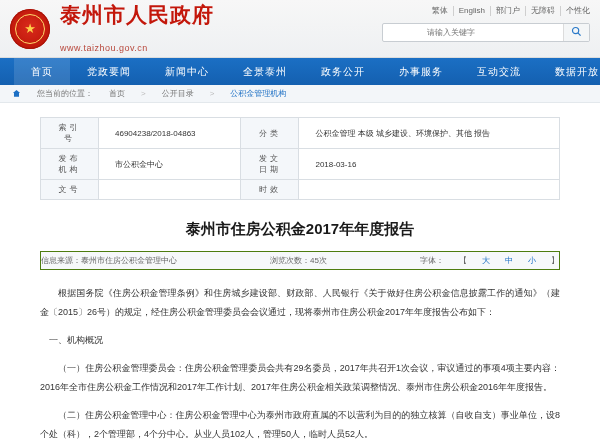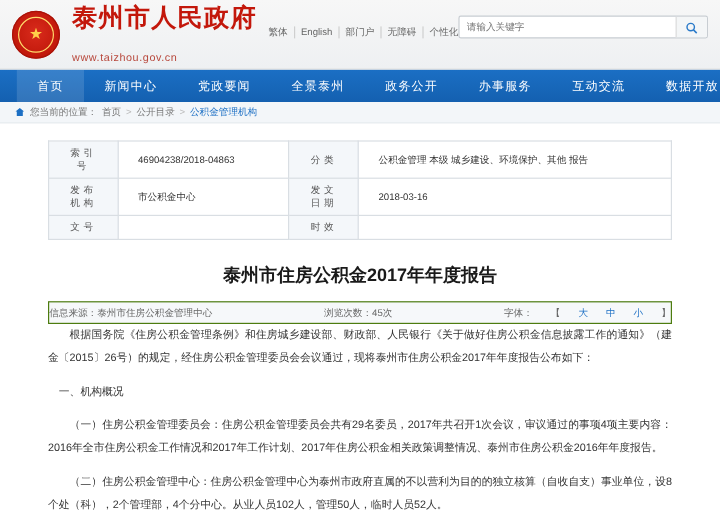--- a/index.html
+++ b/index.html
@@ -50,41 +50,42 @@
     line-height:1.1;
   }
   .gov-url {
     margin-top:15px;
     font-size:9px;
     color:#b8483c;
     letter-spacing:.5px;
   }
   .header-right {
     position:absolute; right:10px; top:6px;
-    display:flex; flex-direction:row; align-items:flex-end;
+    display:flex; flex-direction:column; align-items:flex-end;
   }
   .toplinks {
     display:flex; align-items:center; gap:0;
     font-size:8px; color:#666;
   }
   .toplinks .tl {
     padding:0 5px;
     border-right:1px solid #cfcfcf;
     line-height:10px;
     white-space:nowrap;
   }
   .toplinks .tl:last-child { border-right:none; padding-right:0; }
   .searchbar {
     margin-top:7px;
-    display:flex; align-items:flex-start;
+    display:flex; align-items:flex-end;
     width:208px; height:19px;
     border:1px solid #c8cdd2;
     background:#fff;
     border-radius:2px;
     overflow:hidden;
+    padding-left:38px;
   }
   .searchbar input {
     flex:1; border:none; outline:none;
     font-size:8px; color:#888;
     padding:0 6px; height:17px;
     font-family:"Liberation Sans", sans-serif;
     background:transparent;
   }
   .search-btn {
     width:26px; height:19px;
@@ -115,21 +116,21 @@
   .nav-item.active { background:rgba(255,255,255,.13); }
 
   
   .crumbbar {
     height:18px;
     background:#f3f6f9;
     border-bottom:1px solid #e3e8ec;
     display:flex; align-items:center;
     padding:0 12px;
     font-size:8px; color:#777;
-    gap:4px;
+    gap:16px;
   }
   .home-ico {
     width:9px;height:9px;display:inline-block;
     color:#1c6fc4;
   }
   .crumbbar a { color:#777; text-decoration:none; }
   .crumb-sep { color:#bbb; }
   .crumb-cur { color:#1c6fc4; }
 
   
@@ -180,20 +181,21 @@
     gap:22px;
     font-size:8px;
     color:#666;
     margin-top:12px;
   }
   .substrip .fs { display:flex; align-items:center; gap:15px; }
   .substrip .fs a { color:#1c6fc4; text-decoration:none; }
 
   
   .article {
+    margin-top:14px;
     font-size:9px;
     line-height:19px;
     color:#333;
     text-align:justify;
   }
   .article p { margin:0 0 9px 0; text-indent:2em; }
   .article p.sec { text-indent:1em; }
 </style>
 </head>
 <body>
@@ -225,22 +227,22 @@
             <circle cx="4.6" cy="4.6" r="3.1" fill="none" stroke="#2a7ac9" stroke-width="1.2"></circle>
             <line x1="6.9" y1="6.9" x2="9.6" y2="9.6" stroke="#2a7ac9" stroke-width="1.3"></line>
           </svg>
         </div>
       </div>
     </div>
   </div>
 
   <div class="nav">
     <div class="nav-item active">首页</div>
+    <div class="nav-item">党政要闻</div>
     <div class="nav-item">新闻中心</div>
-    <div class="nav-item">党政要闻</div>
     <div class="nav-item">全景泰州</div>
     <div class="nav-item">政务公开</div>
     <div class="nav-item">办事服务</div>
     <div class="nav-item">互动交流</div>
     <div class="nav-item">数据开放</div>
   </div>
 
   <div class="crumbbar">
     <svg class="home-ico" viewBox="0 0 10 10">
       <path d="M5 1 L9 4.4 H7.8 V8.6 H2.2 V4.4 H1 Z" fill="#1c6fc4"></path>

